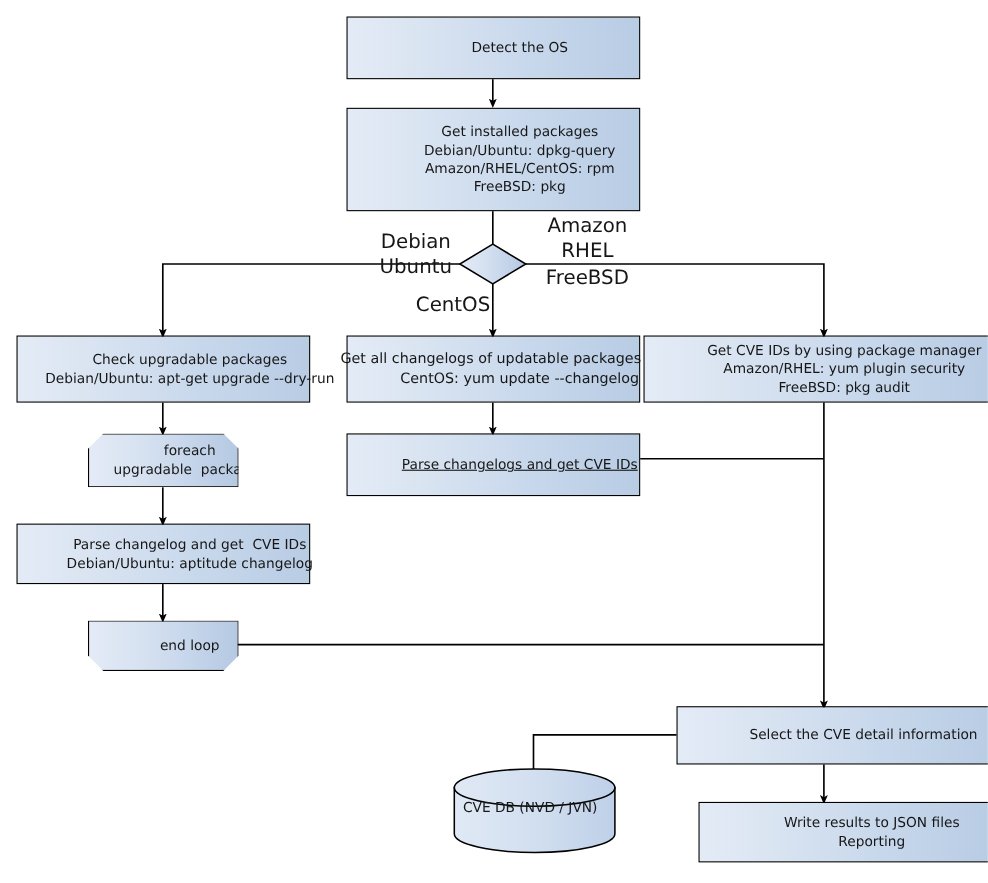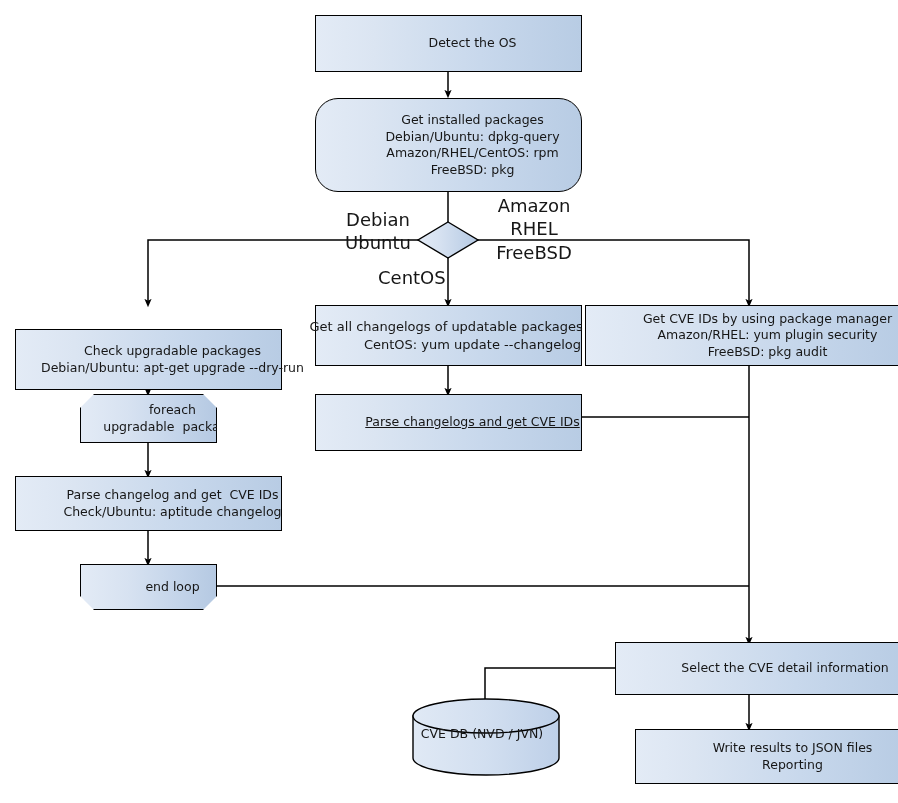--- a/index.html
+++ b/index.html
@@ -126,42 +126,42 @@
     <polygon points="448,222 478,240 448,258 418,240" fill="url(#nodeGrad)" stroke="#000000" stroke-width="1.4"></polygon>
 
     <g>
       <path d="M413,716 L413,758 A73,17 0 0 0 559,758 L559,716 Z" fill="url(#dbGrad)" stroke="#000000" stroke-width="1.4"></path>
       <ellipse cx="486" cy="716" rx="73" ry="17" fill="url(#dbGrad)" stroke="#000000" stroke-width="1.4"></ellipse>
     </g>
   </svg>
 
   <div class="node box" style="left:315px; top:15px; width:267px; height:57px;">Detect the OS</div>
 
-  <div class="node box" style="left:315px; top:98px; width:267px; height:94px;border-radius:23px;">Get installed packages
+  <div class="node box" style="left:315px; top:98px; width:267px; height:94px;">Get installed packages
 Debian/Ubuntu: dpkg-query
 Amazon/RHEL/CentOS: rpm
 FreeBSD: pkg</div>
 
-  <div class="node box" style="left:15px; top:305px; width:267px; height:61px;margin-top:24px;">Check upgradable packages
+  <div class="node box" style="left:15px; top:305px; width:267px; height:61px;">Check upgradable packages
 Debian/Ubuntu: apt-get upgrade --dry-run</div>
 
   <div class="node box" style="left:315px; top:305px; width:267px; height:61px; font-size:13px;">Get all changelogs of updatable packages at once
 CentOS: yum update --changelog</div>
 
   <div class="node box" style="left:585px; top:305px; width:317px; height:61px;">Get CVE IDs by using package manager
 Amazon/RHEL: yum plugin security
 FreeBSD: pkg audit</div>
 
   <div class="node loop-start" style="left:80px; top:394px; width:137px; height:49px;">foreach
 upgradable  packages</div>
 
   <div class="node box" style="left:315px; top:394px; width:267px; height:57px;text-decoration:underline;">Parse changelogs and get CVE IDs</div>
 
   <div class="node box" style="left:15px; top:476px; width:267px; height:55px;">Parse changelog and get  CVE IDs
-Check/Ubuntu: aptitude changelog</div>
+Debian/Ubuntu: aptitude changelog</div>
 
   <div class="node loop-end" style="left:80px; top:564px; width:137px; height:46px;">end loop</div>
 
   <div class="node box" style="left:615px; top:642px; width:292px; height:53px;">Select the CVE detail information</div>
 
   <div class="node box" style="left:615px; top:729px; width:267px; height:55px;margin-left:20px;">Write results to JSON files
 Reporting</div>
 
   <div class="db-label" style="left:413px; top:726px; width:138px;">CVE DB (NVD / JVN)</div>
 

